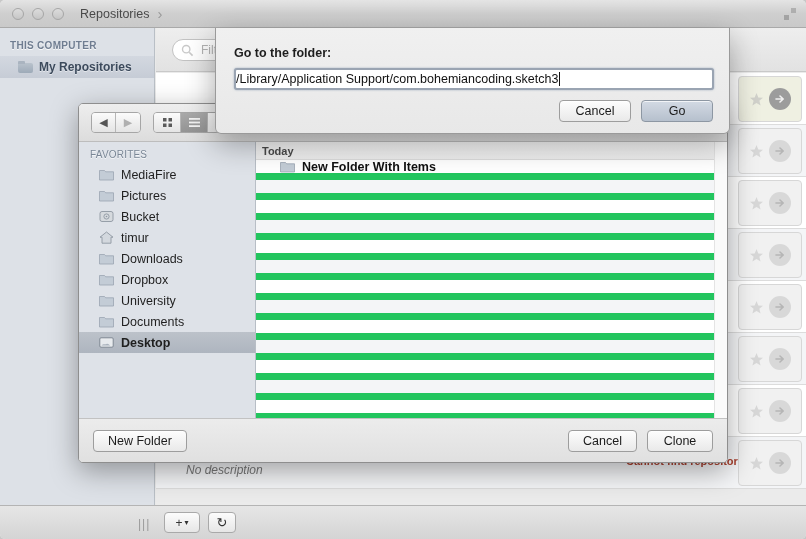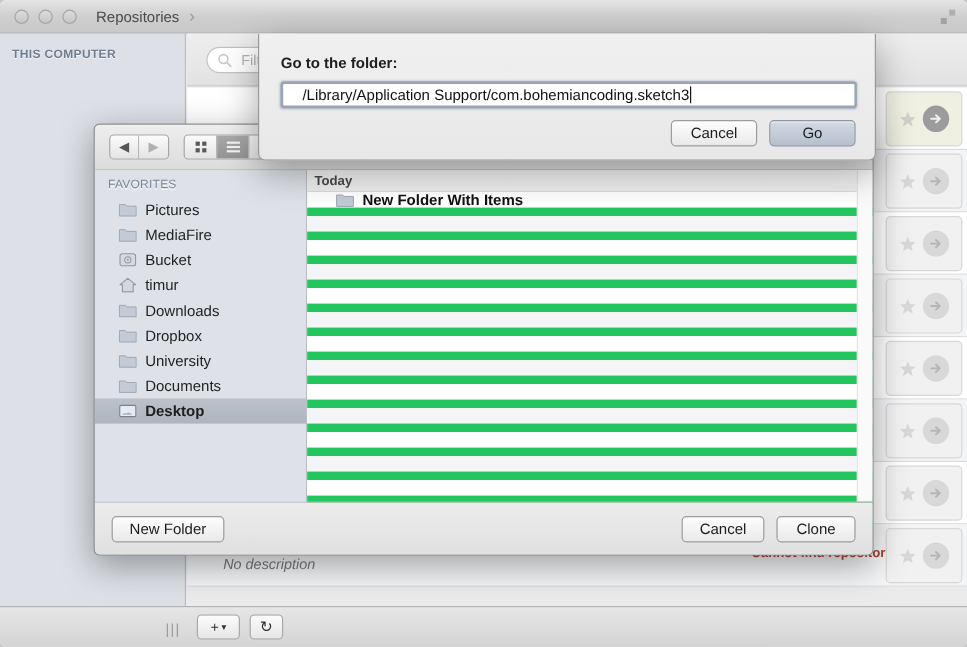--- a/index.html
+++ b/index.html
@@ -249,21 +249,21 @@
   .sheet-label {
     position: absolute; left: 18px; top: 18px;
     font-size: 12.5px; font-weight: bold; color: #1e1e1e;
   }
   .path-field {
     position: absolute; left: 18px; top: 40px; width: 480px; height: 22px;
     background: #fff;
     border: 2px solid #9aa4b2;
     border-radius: 3px;
     display: flex; align-items: center;
-    padding-left: 16px;
+    padding-left: 0;
     box-shadow: 0 0 2px rgba(120,140,170,.7);
   }
   .path-text { font-size: 12.5px; color: #111; white-space: nowrap; }
   .caret {
     width: 1px; height: 14px; background: #111; margin-left: 1px;
   }
   .sheet-buttons {
     position: absolute; right: 16px; bottom: 11px;
     display: flex; gap: 10px;
   }
@@ -295,20 +295,24 @@
       <div class="fullscreen-btn">
         <svg width="16" height="16" viewBox="0 0 16 16">
           <path d="M2 9h5v5H2z" fill="#8e8e8e"></path>
           <path d="M9 2h5v5H9z" fill="#9c9c9c"></path>
         </svg>
       </div>
     </div>
 
     <div class="app-sidebar">
       <div class="sb-header">THIS COMPUTER</div>
+      <div class="sb-item">
+        <span class="folder-ico"></span>
+        <span>My Repositories</span>
+      </div>
     </div>
 
     <div class="app-main">
       <div class="filter-bar">
         <div class="filter-field">
           <span class="search-ico">
             <svg width="13" height="13" viewBox="0 0 13 13">
               <circle cx="5.2" cy="5.2" r="3.7" fill="none" stroke="#8a8a8a" stroke-width="1.4"></circle>
               <line x1="8.2" y1="8.2" x2="11.6" y2="11.6" stroke="#8a8a8a" stroke-width="1.6"></line>
             </svg>
@@ -471,27 +475,27 @@
     </div>
 
     <div class="fd-body">
       <div class="fd-sidebar">
         <div class="fav-head">FAVORITES</div>
         <div id="fav-list">
             <div class="fav-item">
               <span class="fav-ico"><svg width="15" height="13" viewBox="0 0 15 13">
                   <path d="M0.5 2.5h5l1.2 1.3h7.8v8.2H0.5z" fill="#c3ccd6" stroke="#9aa5b1" stroke-width="0.8"></path>
                 </svg></span>
+              <span>MediaFire</span>
+            </div>
+            <div class="fav-item">
+              <span class="fav-ico"><svg width="15" height="13" viewBox="0 0 15 13">
+                  <path d="M0.5 2.5h5l1.2 1.3h7.8v8.2H0.5z" fill="#c3ccd6" stroke="#9aa5b1" stroke-width="0.8"></path>
+                </svg></span>
               <span>Pictures</span>
-            </div>
-            <div class="fav-item">
-              <span class="fav-ico"><svg width="15" height="13" viewBox="0 0 15 13">
-                  <path d="M0.5 2.5h5l1.2 1.3h7.8v8.2H0.5z" fill="#c3ccd6" stroke="#9aa5b1" stroke-width="0.8"></path>
-                </svg></span>
-              <span>MediaFire</span>
             </div>
             <div class="fav-item">
               <span class="fav-ico"><svg width="15" height="13" viewBox="0 0 15 13">
                   <rect x="1" y="1.5" width="13" height="10" rx="2" fill="#d6dade" stroke="#8e97a2" stroke-width="0.9"></rect>
                   <circle cx="7.5" cy="6.5" r="2.6" fill="none" stroke="#8e97a2" stroke-width="0.9"></circle>
                   <circle cx="7.5" cy="6.5" r="0.8" fill="#8e97a2"></circle>
                 </svg></span>
               <span>Bucket</span>
             </div>
             <div class="fav-item">

